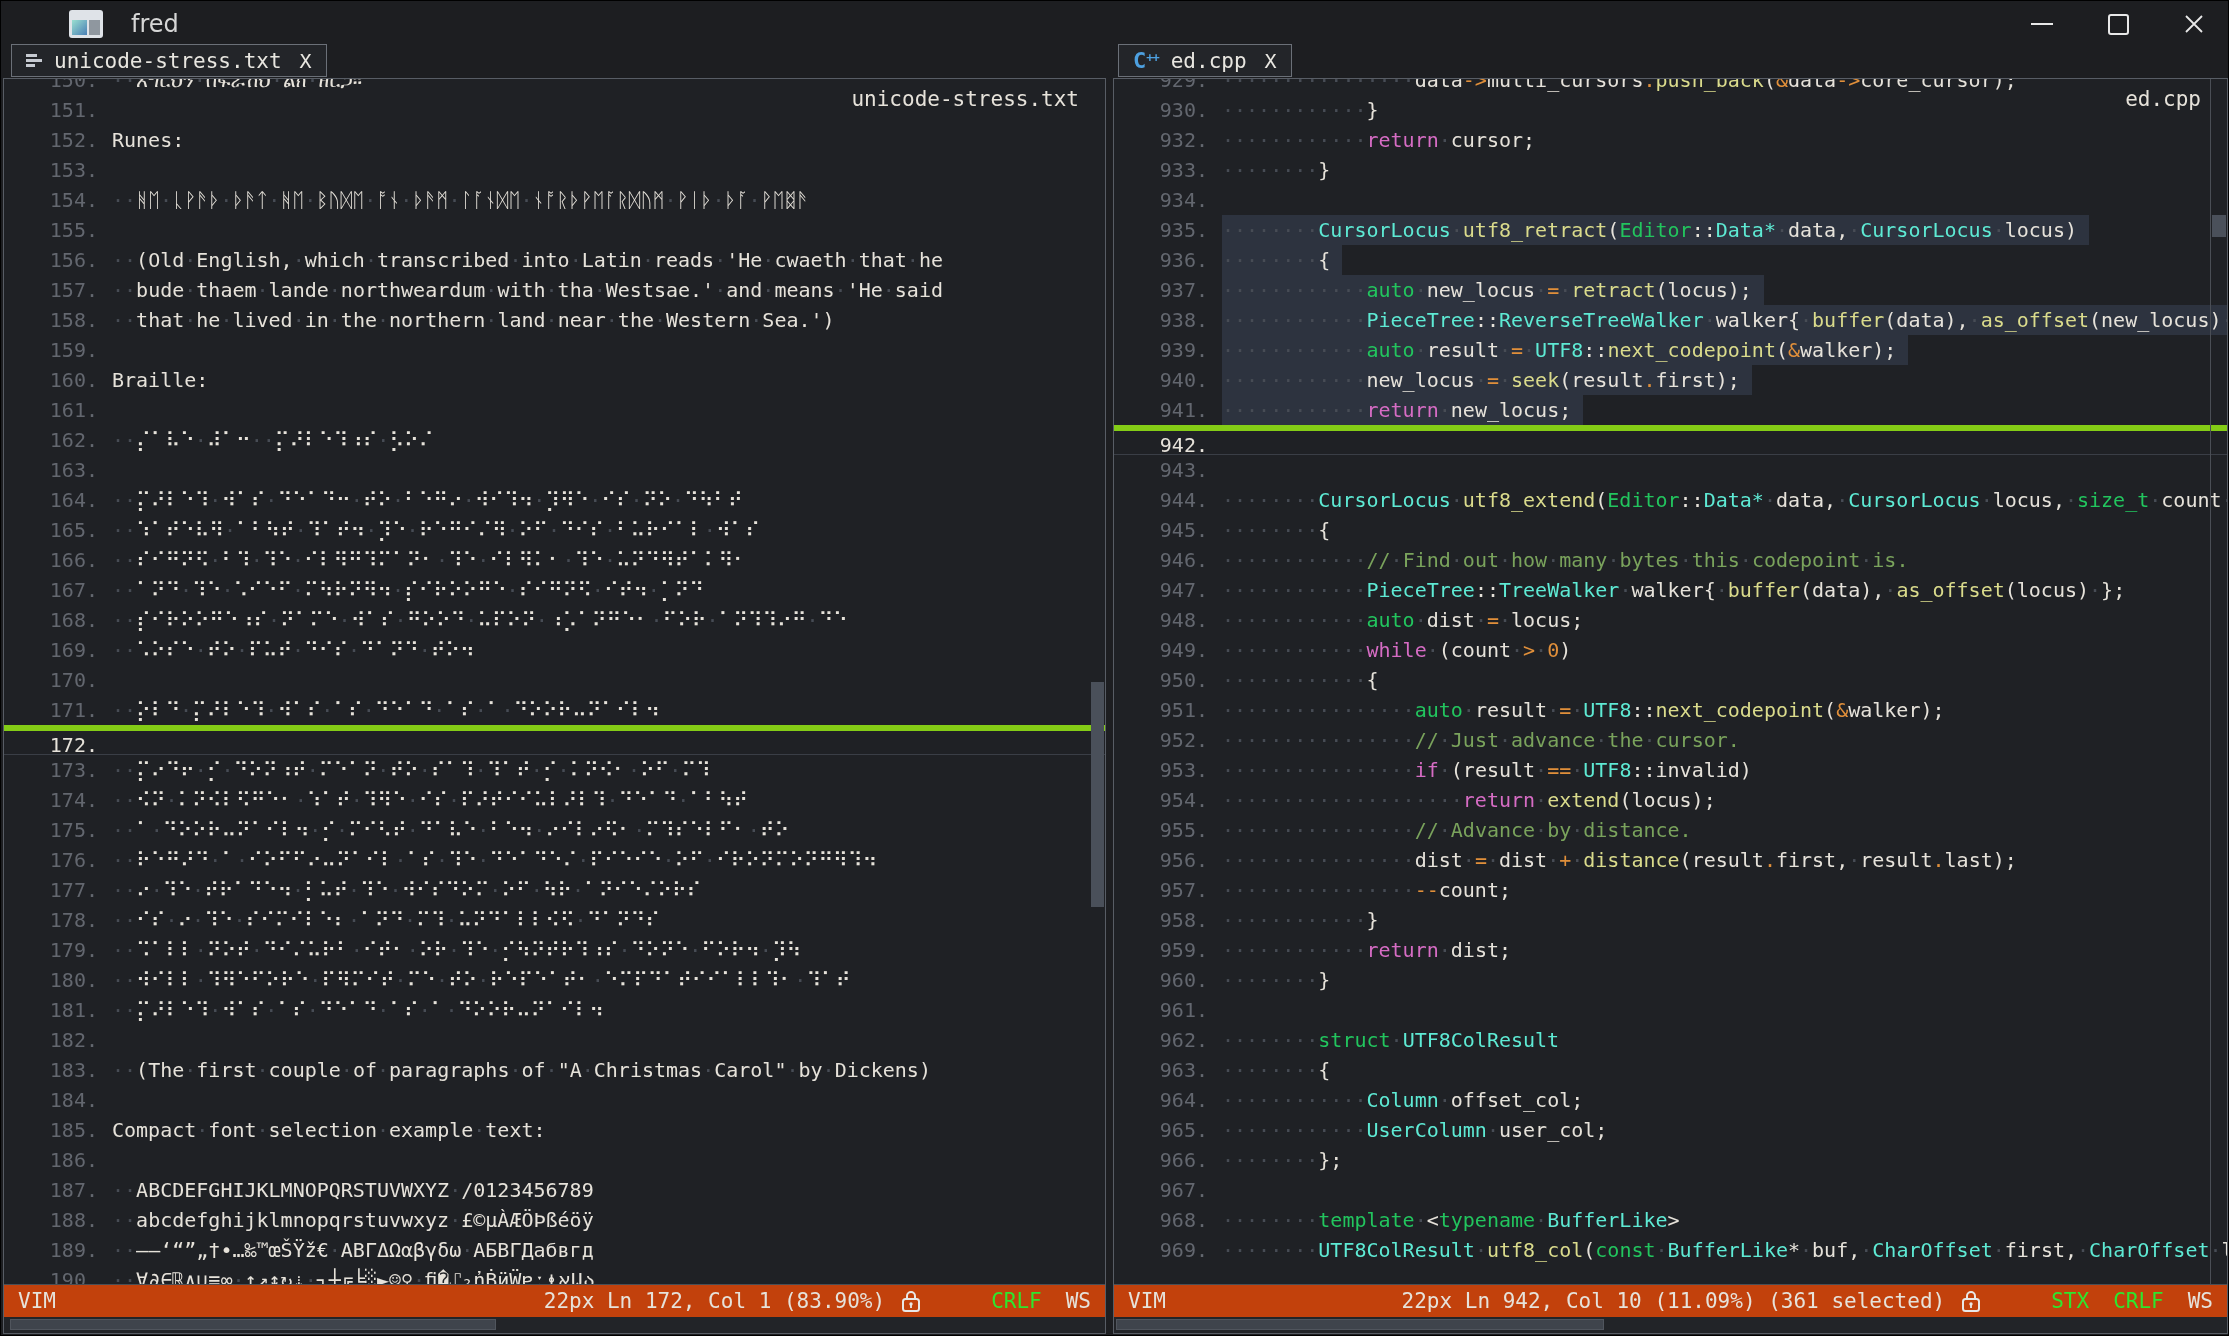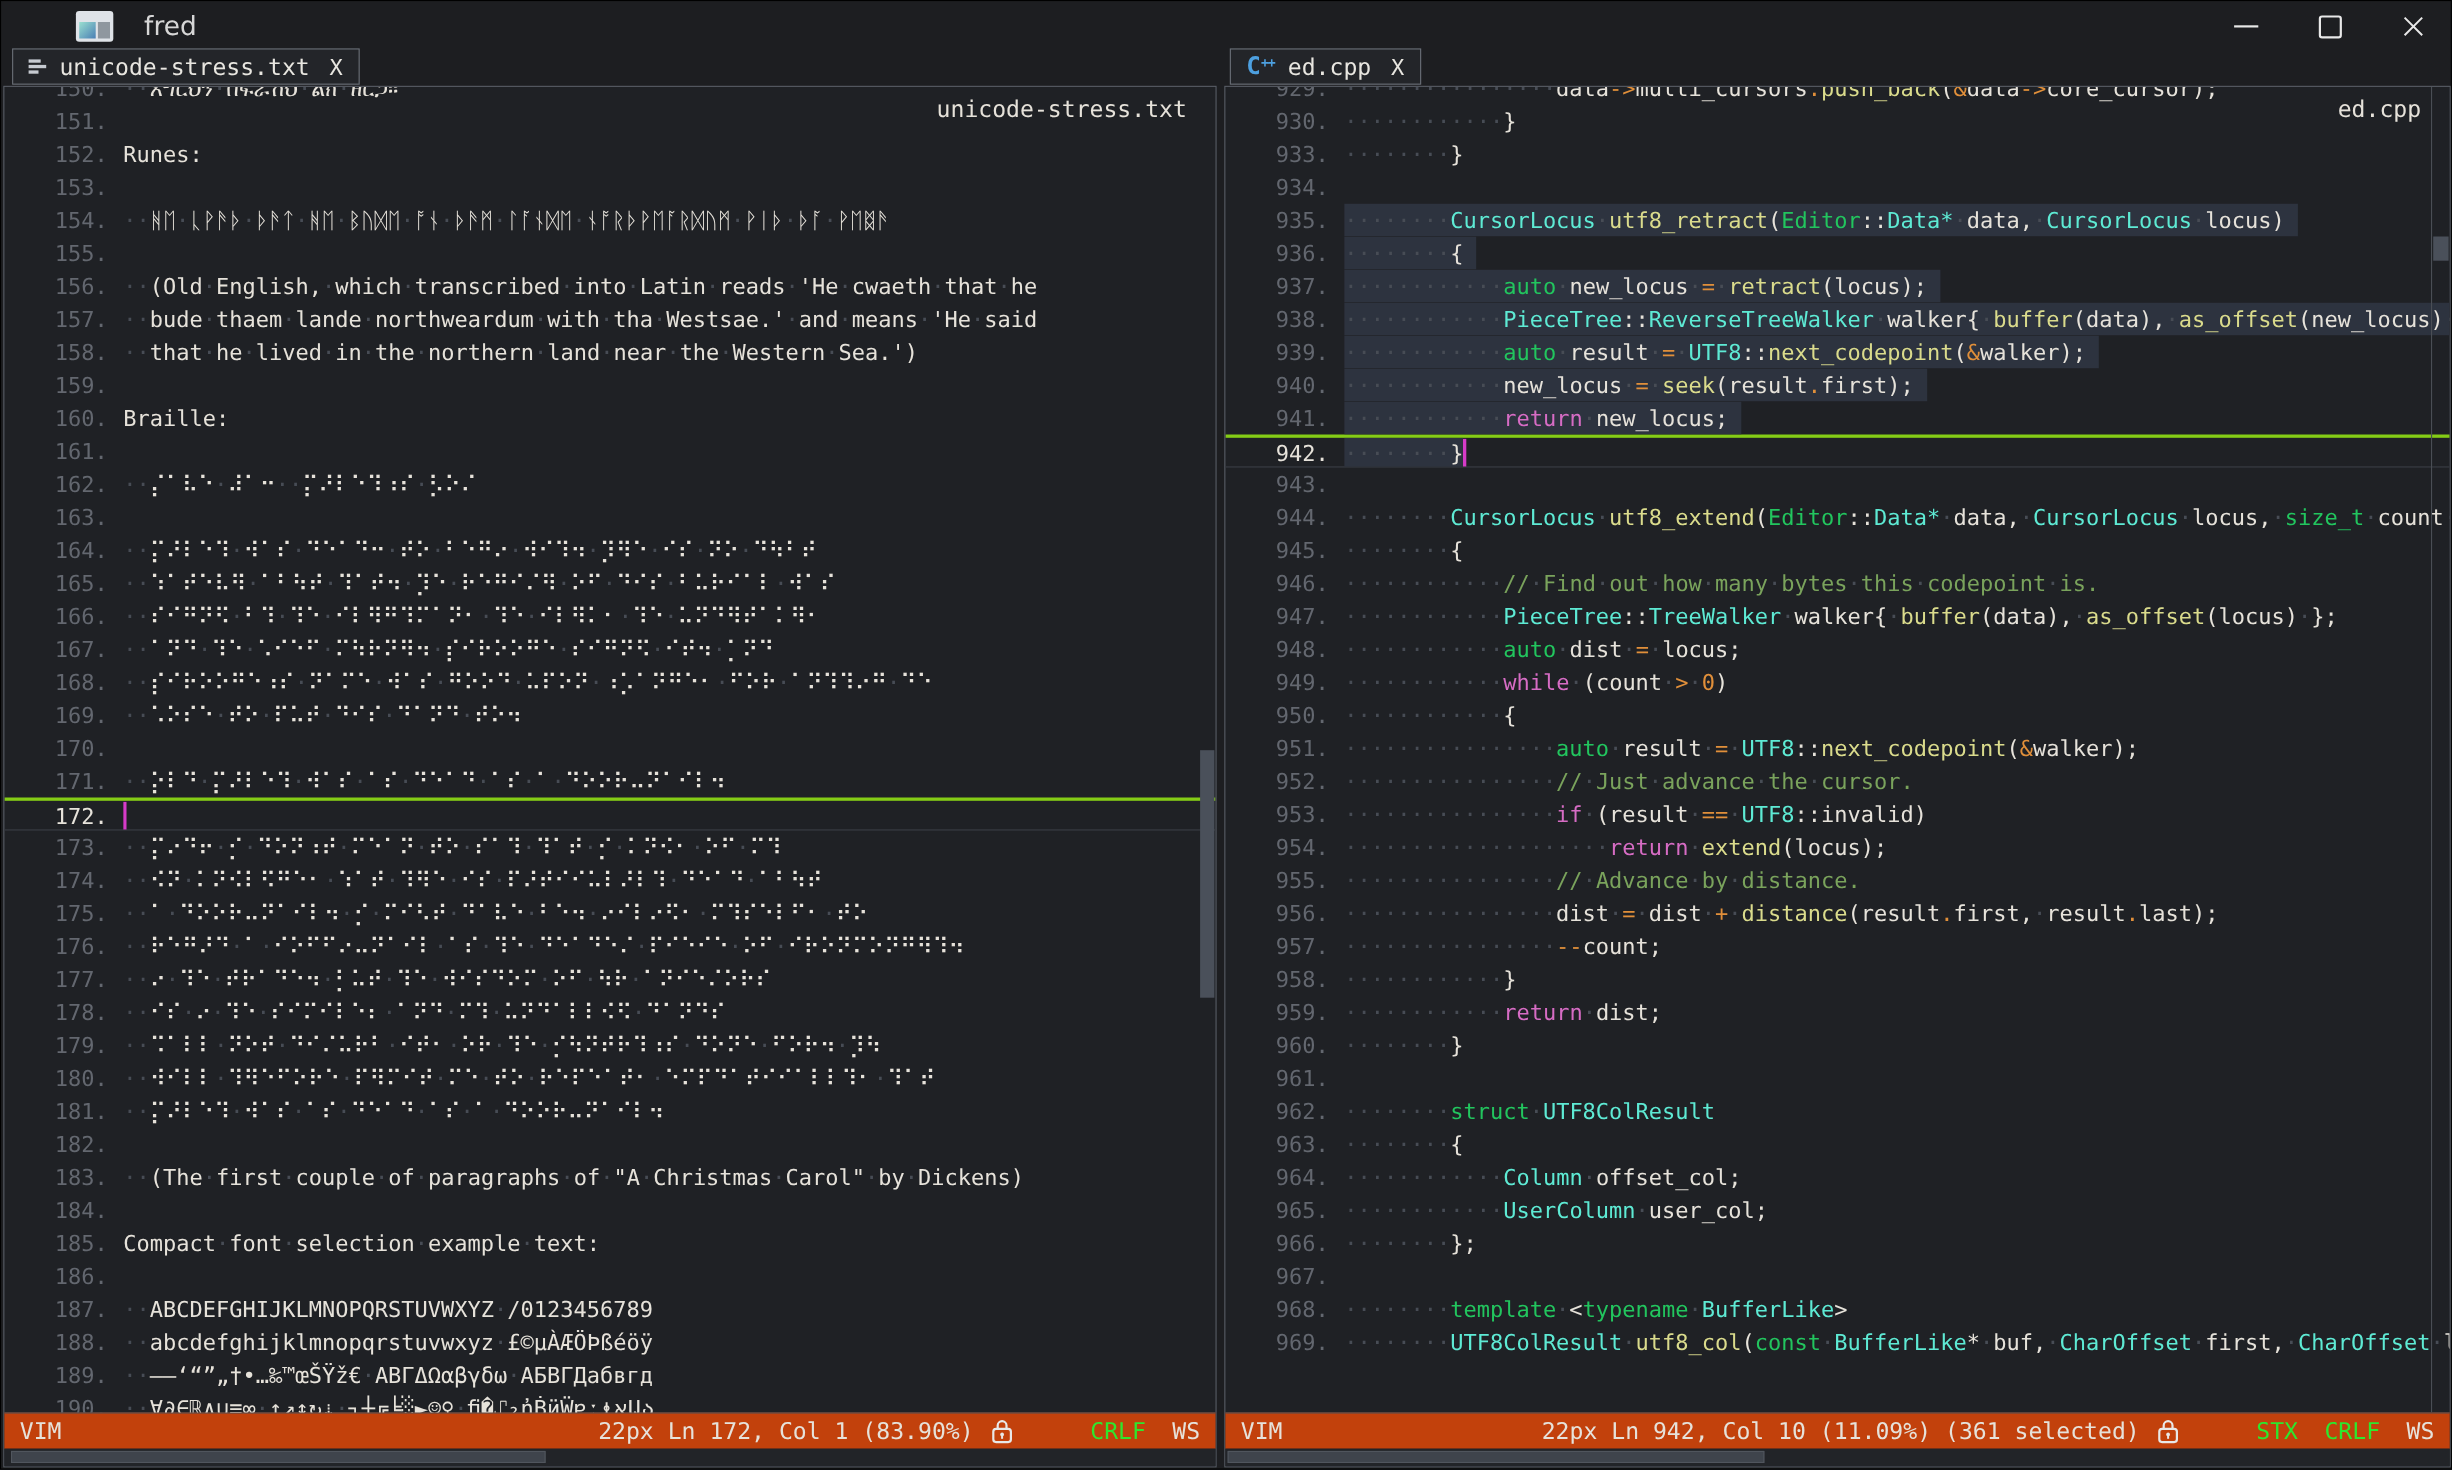--- a/index.html
+++ b/index.html
@@ -24,21 +24,21 @@
   .cpp-icon{color:#4da0e0;font-weight:bold;font-size:22px;line-height:1;}
   .cpp-icon small{font-size:12px;vertical-align:6px;letter-spacing:-1px;}
   
   .pane{position:absolute;top:77px;bottom:1px;background:#1f2125;border:1px solid #585d65;
     box-sizing:border-box;display:flex;flex-direction:column;}
   .pane-left{left:2px;width:1103px;}
   .pane-right{left:1112px;width:1115px;}
   .lines-clip{flex:1;overflow:hidden;position:relative;}
   .lines{position:absolute;left:0;top:-14px;right:0;}
   .row{height:30px;line-height:30px;display:flex;white-space:pre;font-size:20px;color:#e6e2da;}
-  .curline{border-top:3px solid #84cc16;border-bottom:1px solid #3a3e46;box-sizing:border-box;line-height:28px;}
+  .curline{border-top:6px solid #84cc16;border-bottom:1px solid #3a3e46;box-sizing:border-box;line-height:28px;flex-direction:column;}
   .gut{flex:none;width:94px;text-align:right;padding-right:14px;color:#63676f;}
   .gut.cur{color:#e6e2da;}
   .txt{flex:1;white-space:pre;overflow:hidden;}
   .ws{color:#474c55;}
   .sel{background:#2d333f;display:inline-block;padding-right:12px;}
   .sel.exact{padding-right:0;}
   .tk-p{color:#e6e2da;} .tk-k{color:#d66cc4;} .tk-b{color:#22c55e;} .tk-t{color:#5eead4;}
   .tk-f{color:#dadb8c;} .tk-o{color:#e08f3a;} .tk-n{color:#e08f3a;} .tk-c{color:#7aa35c;}
   .cursor{display:inline-block;width:3px;height:26px;background:#d63bc8;vertical-align:-6px;margin-right:-3px;}
   .overlay-name{position:absolute;top:8px;right:26px;color:#e6e2da;font-size:21px;z-index:5;}
@@ -165,20 +165,21 @@
       <div class="hthumb" style="left:6px;width:486px;"></div>
     </div>
   </div>
 
   <div class="pane pane-right">
     <div class="lines-clip">
       <div class="overlay-name">ed.cpp</div>
       <div class="lines">
           <div class="row"><span class="gut">929.</span><span class="txt"><span class="tk-p"><span class="ws">················</span>data</span><span class="tk-o">-&gt;</span><span class="tk-p">multi_cursors</span><span class="tk-o">.</span><span class="tk-f">push_back</span><span class="tk-p">(</span><span class="tk-o">&amp;</span><span class="tk-p">data</span><span class="tk-o">-&gt;</span><span class="tk-p">core_cursor);</span></span></div>
           <div class="row"><span class="gut">930.</span><span class="txt"><span class="tk-p"><span class="ws">············</span>}</span></span></div>
+          <div class="row"><span class="gut">932.</span><span class="txt"><span class="tk-p"><span class="ws">············</span></span><span class="tk-k">return</span><span class="tk-p"><span class="ws">·</span>cursor;</span></span></div>
           <div class="row"><span class="gut">933.</span><span class="txt"><span class="tk-p"><span class="ws">········</span>}</span></span></div>
           <div class="row"><span class="gut">934.</span><span class="txt"></span></div>
           <div class="row"><span class="gut">935.</span><span class="txt"><span class="sel"><span class="tk-p"><span class="ws">········</span></span><span class="tk-t">CursorLocus</span><span class="tk-p"><span class="ws">·</span></span><span class="tk-f">utf8_retract</span><span class="tk-p">(</span><span class="tk-b">Editor</span><span class="tk-p">::</span><span class="tk-t">Data*</span><span class="tk-p"><span class="ws">·</span>data,<span class="ws">·</span></span><span class="tk-t">CursorLocus</span><span class="tk-p"><span class="ws">·</span>locus)</span></span></span></div>
           <div class="row"><span class="gut">936.</span><span class="txt"><span class="sel"><span class="tk-p"><span class="ws">········</span>{</span></span></span></div>
           <div class="row"><span class="gut">937.</span><span class="txt"><span class="sel"><span class="tk-p"><span class="ws">············</span></span><span class="tk-b">auto</span><span class="tk-p"><span class="ws">·</span>new_locus<span class="ws">·</span></span><span class="tk-o">=</span><span class="tk-p"><span class="ws">·</span></span><span class="tk-f">retract</span><span class="tk-p">(locus);</span></span></span></div>
           <div class="row"><span class="gut">938.</span><span class="txt"><span class="sel"><span class="tk-p"><span class="ws">············</span></span><span class="tk-t">PieceTree</span><span class="tk-p">::</span><span class="tk-t">ReverseTreeWalker</span><span class="tk-p"><span class="ws">·</span>walker{<span class="ws">·</span></span><span class="tk-f">buffer</span><span class="tk-p">(data),<span class="ws">·</span></span><span class="tk-f">as_offset</span><span class="tk-p">(new_locus)<span class="ws">·</span>}</span></span></span></div>
           <div class="row"><span class="gut">939.</span><span class="txt"><span class="sel"><span class="tk-p"><span class="ws">············</span></span><span class="tk-b">auto</span><span class="tk-p"><span class="ws">·</span>result<span class="ws">·</span></span><span class="tk-o">=</span><span class="tk-p"><span class="ws">·</span></span><span class="tk-t">UTF8</span><span class="tk-p">::</span><span class="tk-f">next_codepoint</span><span class="tk-p">(</span><span class="tk-o">&amp;</span><span class="tk-p">walker);</span></span></span></div>
           <div class="row"><span class="gut">940.</span><span class="txt"><span class="sel"><span class="tk-p"><span class="ws">············</span>new_locus<span class="ws">·</span></span><span class="tk-o">=</span><span class="tk-p"><span class="ws">·</span></span><span class="tk-f">seek</span><span class="tk-p">(result</span><span class="tk-o">.</span><span class="tk-p">first);</span></span></span></div>
           <div class="row"><span class="gut">941.</span><span class="txt"><span class="sel"><span class="tk-p"><span class="ws">············</span></span><span class="tk-k">return</span><span class="tk-p"><span class="ws">·</span>new_locus;</span></span></span></div>
           <div class="row curline"><span class="gut cur">942.</span><span class="txt"><span class="sel exact"><span class="tk-p"><span class="ws">········</span>}</span></span><span class="cursor"></span></span></div>

